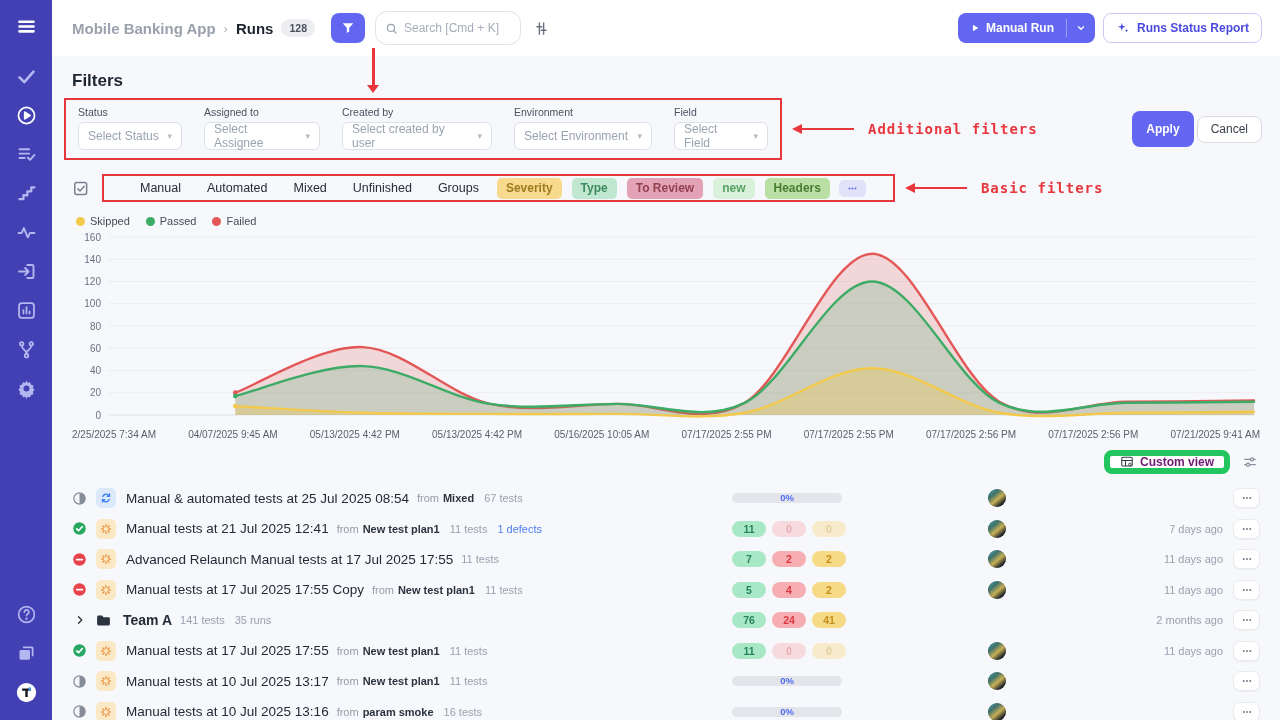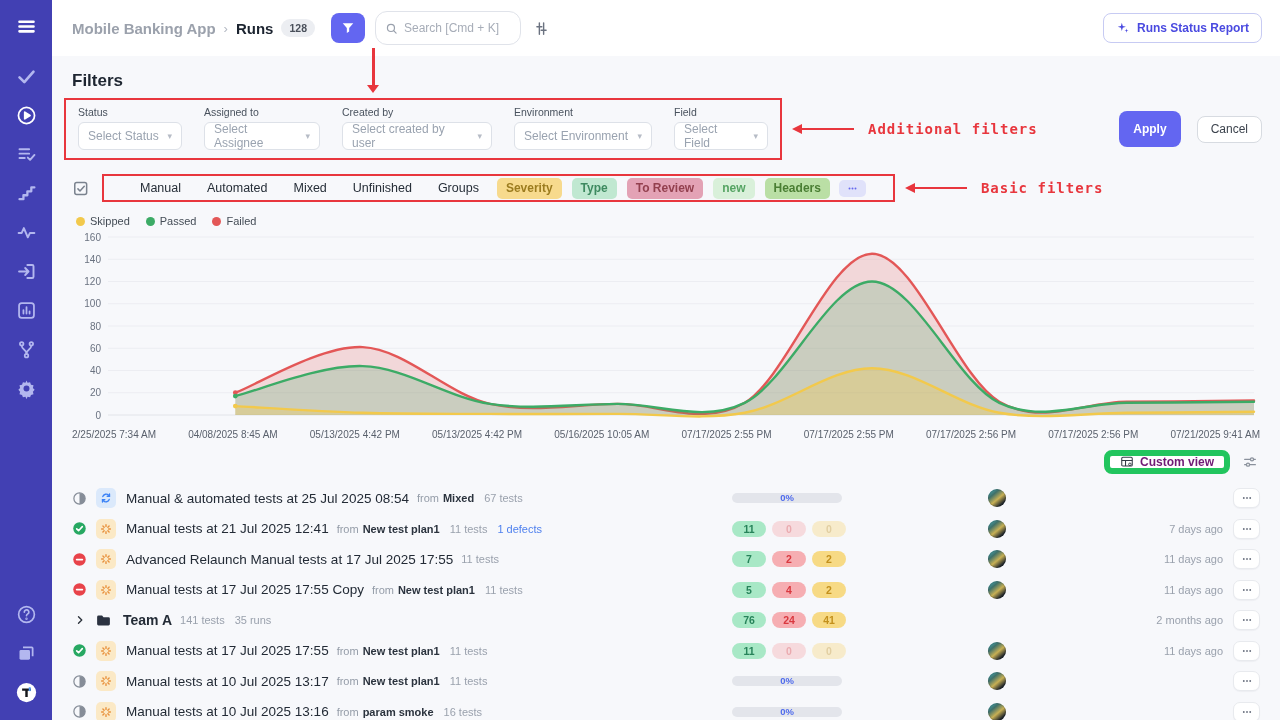--- a/index.html
+++ b/index.html
@@ -54,21 +54,21 @@
   .filters-box{border:2px solid var(--red);display:flex;gap:22px;padding:6px 12px 8px;background:transparent;}
   .f-field .f-label{font-size:10.5px;color:#49525e;margin-bottom:4px;}
   .f-select{height:28px;border:1px solid #dde1e8;border-radius:6px;background:#fff;display:flex;align-items:center;
     justify-content:space-between;padding:0 9px;color:#9aa3b0;font-size:12px;cursor:pointer;}
   .f-select .chev{color:#b6bcc6;font-size:9px;margin-left:8px;}
   .annot{display:flex;align-items:center;margin-left:10px;}
   .arrow-head-left{width:0;height:0;border-top:5.5px solid transparent;border-bottom:5.5px solid transparent;border-right:10px solid var(--red);}
   .arrow-shaft{width:52px;height:2.5px;background:var(--red);}
   .annot-label{font-family:"DejaVu Sans Mono",monospace;font-weight:bold;color:var(--red);font-size:14px;margin-left:14px;letter-spacing:1px;white-space:nowrap;}
   .apply-btn{background:var(--accent);color:#fff;border:none;border-radius:8px;height:36px;padding:0 14px;font-size:12px;font-weight:bold;cursor:pointer;}
-  .cancel-btn{background:#fff;color:#3c434d;border:1px solid #d7dbe1;border-radius:8px;height:27px;padding:0 13px;font-size:12px;cursor:pointer;margin-left:16px;}
+  .cancel-btn{background:#fff;color:#3c434d;border:1px solid #d7dbe1;border-radius:8px;height:27px;padding:0 13px;font-size:12px;cursor:pointer;margin-left:3px;}
   .filters-actions{margin-left:auto;display:flex;align-items:center;}
   .v-arrow{position:absolute;left:320px;top:48px;width:2.5px;height:37px;background:var(--red);z-index:6;}
   .v-arrow:after{content:'';position:absolute;left:-4.8px;top:100%;border-left:6px solid transparent;border-right:6px solid transparent;border-top:8px solid var(--red);}
   
   .basic-row{display:flex;align-items:center;margin:14px 18px 0 20px;}
   .compose-icon{margin-right:11px;cursor:pointer;}
   .basic-box{border:2px solid var(--red);display:flex;align-items:center;height:28px;padding:0 23px;}
   .b-tab{font-size:12.5px;color:#262e38;padding:0 13px;cursor:pointer;white-space:nowrap;}
   .b-tag{font-size:12px;font-weight:bold;border-radius:5px;padding:3.5px 9px;margin:0 5px;cursor:pointer;white-space:nowrap;}
   .b-more{background:#e0e2fa;border-radius:5px;padding:2px 7px;margin:0 4px;display:flex;align-items:center;cursor:pointer;}
@@ -225,20 +225,36 @@
       </span>
       <input style="margin-left: 6px;" placeholder="Search [Cmd + K]">
     </div>
     <span class="hdr-sliders">
       <svg width="17" height="17" viewBox="0 0 24 24" fill="none" stroke="#6b7280" stroke-width="2" stroke-linecap="round">
           <path d="M9 4v16M15 4v16"></path>
           <path d="M5.5 9.5h7M11.5 14.5h7"></path>
         </svg>
     </span>
     <div class="hdr-right">
+      <div class="manual-run">
+        <span class="mr-main">
+          <span>
+            <svg width="10" height="10" viewBox="0 0 24 24">
+                <path d="M7 4l13 8-13 8z" fill="#fff"></path>
+              </svg>
+          </span>
+          <span class="mr-label">Manual Run</span>
+        </span>
+        <span class="mr-split"></span>
+        <span class="mr-caret">
+          <svg width="10" height="10" viewBox="0 0 24 24" fill="none" stroke="#fff" stroke-width="3" stroke-linecap="round">
+              <path d="M6 9l6 6 6-6"></path>
+            </svg>
+        </span>
+      </div>
       <button class="report-btn">
         <span>
           <svg width="14" height="14" viewBox="0 0 24 24" fill="#4a4ae0">
               <path d="M10 3l1.6 5.4L17 10l-5.4 1.6L10 17l-1.6-5.4L3 10l5.4-1.6z"></path>
               <path d="M18 13l.8 2.7 2.7.8-2.7.8L18 20l-.8-2.7-2.7-.8 2.7-.8z"></path>
             </svg>
         </span>
         <span>Runs Status Report</span>
       </button>
     </div>
@@ -370,21 +386,21 @@
         <path d="M163.33333333333331,167.0875C184.6,162.1 248.2,135.8 290.7,137.1C333.1,138.3 375.6,168.6 418.0,174.9C460.4,181.2 502.9,175.1 545.3,174.9C587.8,174.7 630.2,194.2 672.7,173.8C715.1,153.4 757.6,52.5 800.0,52.5C842.4,52.5 884.9,153.6 927.3,173.8C969.8,194.0 1012.2,173.9 1054.7,173.8C1097.1,173.6 1160.8,172.8 1182.0,172.7 L1182,186 L163.33333333333331,186 Z" fill="#3cab66" fill-opacity="0.22"></path>
         <path d="M163.33333333333331,167.0875C184.6,162.1 248.2,135.8 290.7,137.1C333.1,138.3 375.6,168.6 418.0,174.9C460.4,181.2 502.9,175.1 545.3,174.9C587.8,174.7 630.2,194.2 672.7,173.8C715.1,153.4 757.6,52.5 800.0,52.5C842.4,52.5 884.9,153.6 927.3,173.8C969.8,194.0 1012.2,173.9 1054.7,173.8C1097.1,173.6 1160.8,172.8 1182.0,172.7" stroke="#3cab66" stroke-width="2.4" fill="none" stroke-linecap="round"></path>
         <circle cx="163.33333333333331" cy="167.0875" r="2.4" fill="#3cab66"></circle>
         <path d="M163.33333333333331,177.1C184.6,178.2 248.2,182.5 290.7,183.8C333.1,185.1 375.6,184.7 418.0,184.9C460.4,185.1 502.9,185.1 545.3,184.9C587.8,184.7 630.2,191.4 672.7,183.8C715.1,176.2 757.6,139.3 800.0,139.3C842.4,139.3 884.9,176.4 927.3,183.8C969.8,191.2 1012.2,184.0 1054.7,183.8C1097.1,183.6 1160.8,182.8 1182.0,182.7 L1182,186 L163.33333333333331,186 Z" fill="#f2c94c" fill-opacity="0.32"></path>
         <path d="M163.33333333333331,177.1C184.6,178.2 248.2,182.5 290.7,183.8C333.1,185.1 375.6,184.7 418.0,184.9C460.4,185.1 502.9,185.1 545.3,184.9C587.8,184.7 630.2,191.4 672.7,183.8C715.1,176.2 757.6,139.3 800.0,139.3C842.4,139.3 884.9,176.4 927.3,183.8C969.8,191.2 1012.2,184.0 1054.7,183.8C1097.1,183.6 1160.8,182.8 1182.0,182.7" stroke="#f2c94c" stroke-width="2.4" fill="none" stroke-linecap="round"></path>
         <circle cx="163.33333333333331" cy="177.1" r="2.4" fill="#f2c94c"></circle>
       </svg>
     </div>
   <div class="x-labels" id="xlabels">
       <span>2/25/2025 7:34 AM</span>
-      <span>04/08/2025 8:45 AM</span>
+      <span>04/07/2025 9:45 AM</span>
       <span>05/13/2025 4:42 PM</span>
       <span>05/13/2025 4:42 PM</span>
       <span>05/16/2025 10:05 AM</span>
       <span>07/17/2025 2:55 PM</span>
       <span>07/17/2025 2:55 PM</span>
       <span>07/17/2025 2:56 PM</span>
       <span>07/17/2025 2:56 PM</span>
       <span>07/21/2025 9:41 AM</span>
     </div>
 

